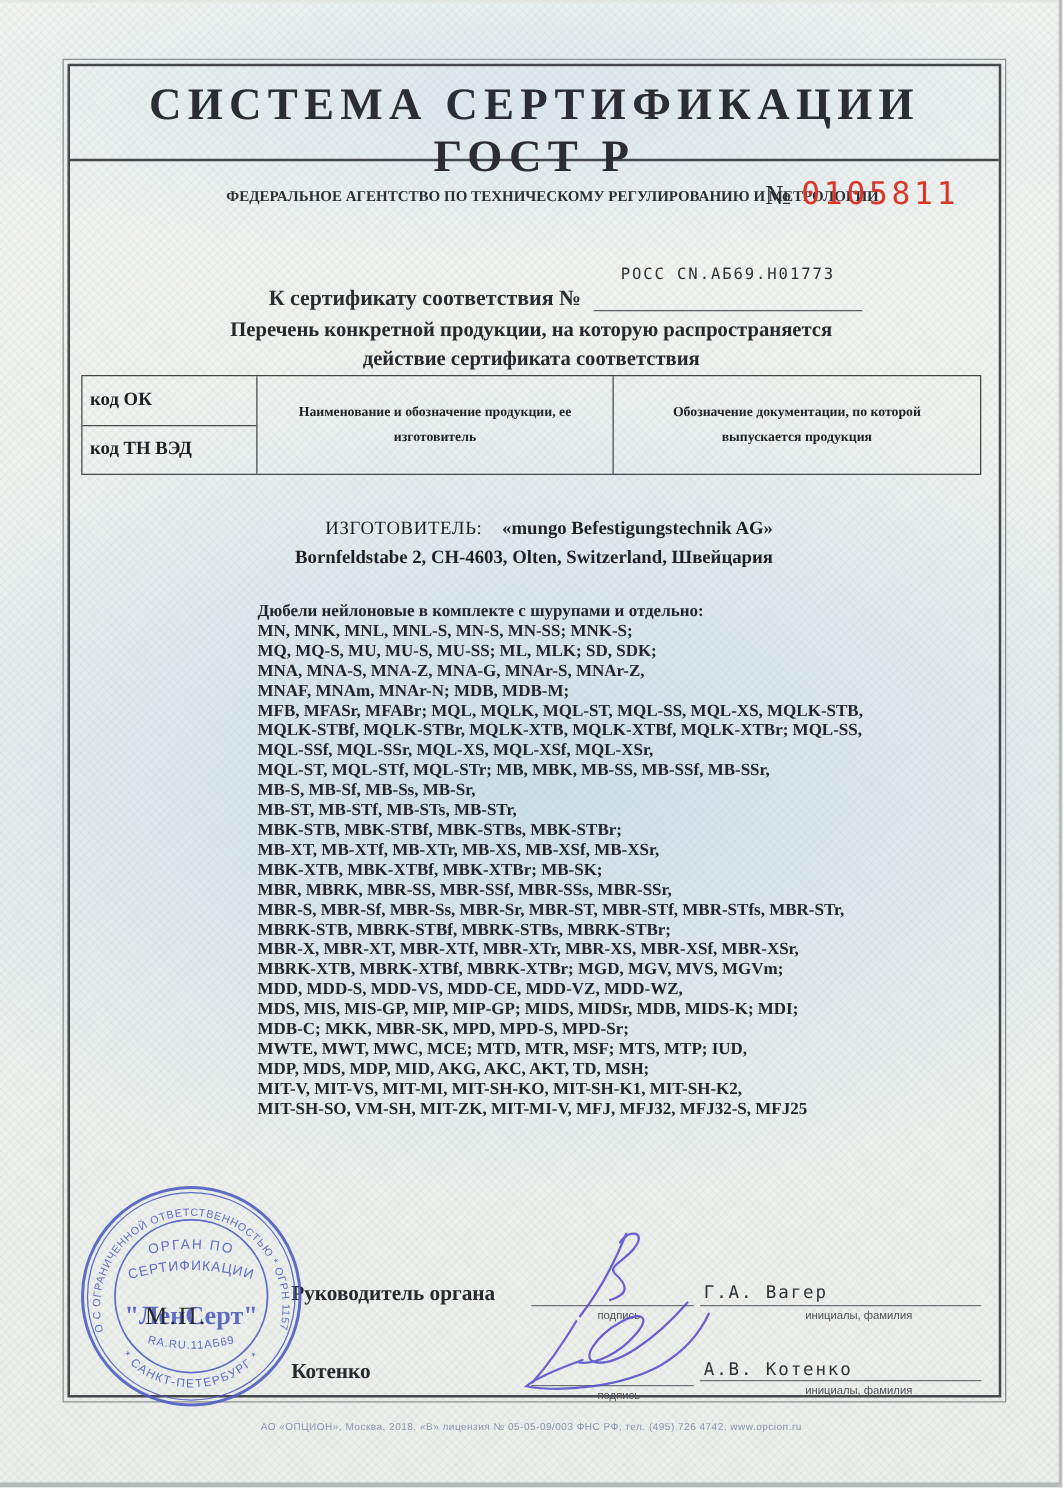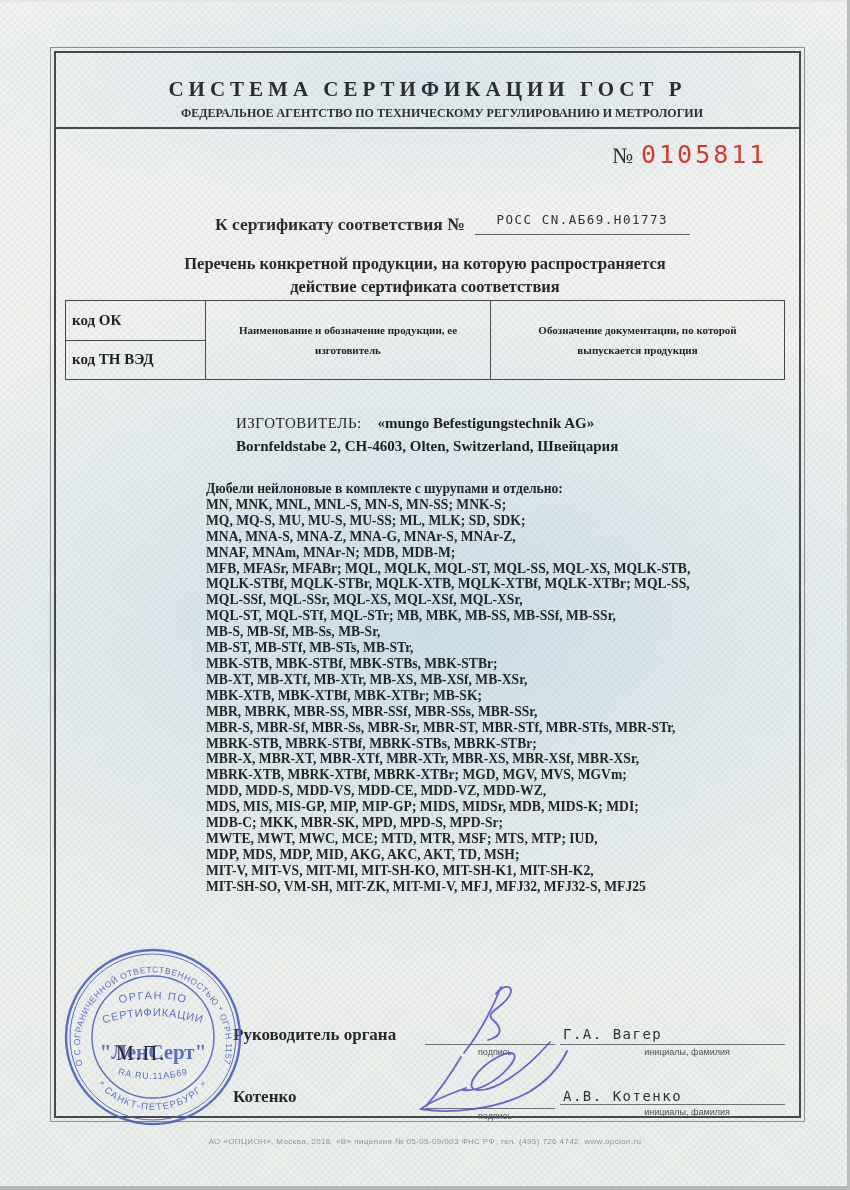--- a/index.html
+++ b/index.html
@@ -16,52 +16,52 @@
   }
   .frame{
     position:absolute;left:50px;top:47px;width:755px;height:1075px;
     border:1px solid #8d9091;padding:3px;box-sizing:border-box;
   }
   .frame-inner{width:100%;height:100%;border:2px solid #46484c;box-sizing:border-box;}
   .header-box{
     position:absolute;left:56px;top:53px;width:743px;height:76px;
     border-bottom:2px solid #46484c;text-align:center;box-sizing:border-box;
   }
-  .sys-title{margin-top:24px;font-size:21px;font-weight:bold;letter-spacing:5px;color:#2b2d33;}
+  .sys-title{margin-top:9px;font-size:36px;font-weight:bold;letter-spacing:5px;color:#2b2d33;}
   .agency{margin-top:4px;font-size:12px;font-weight:bold;letter-spacing:0px;color:#2b2d33;padding-left:29px;}
   .doc-number{position:absolute;left:612px;top:140px;white-space:nowrap;}
   .doc-number .num-label{font-size:22px;color:#2b2d33;}
   .doc-number .num-value{
     font-family:"DejaVu Sans Mono","Liberation Mono",monospace;
     font-size:25px;color:#da372c;letter-spacing:3px;margin-left:8px;
   }
   .app-title{position:absolute;left:0;top:172px;width:100%;text-align:center;
     font-size:28px;font-weight:bold;letter-spacing:6px;color:#2b2d33;}
   .cert-line{position:absolute;left:215px;top:214px;display:flex;align-items:flex-end;}
   .cert-label{font-size:17.5px;font-weight:bold;color:#2b2d33;white-space:nowrap;}
   .cert-num-wrap{
     display:inline-block;margin-left:10px;width:215px;border-bottom:1px solid #5c5f63;
-    text-align:center;padding-bottom:2px;
+    text-align:center;padding-bottom:16px;
   }
   .cert-num{
     font-family:"DejaVu Sans Mono","Liberation Mono",monospace;
     font-size:12.5px;letter-spacing:1.5px;color:#2e3136;position:relative;top:-4px;
   }
   .subtitle{position:absolute;left:0;top:252px;width:100%;text-align:center;
     font-size:16.5px;font-weight:bold;line-height:23px;color:#26282d;}
   .ptable{position:absolute;left:65px;top:300px;width:720px;height:80px;
     border:1px solid #46484c;box-sizing:border-box;display:flex;}
   .ptable .c1{width:140px;border-right:1px solid #46484c;display:flex;flex-direction:column;box-sizing:border-box;}
   .ptable .c1 > div{flex:1;display:flex;align-items:center;padding-left:6px;font-size:15px;font-weight:bold;}
   .ptable .c1 > div:first-child{border-bottom:1px solid #46484c;}
   .ptable .c2{width:285px;border-right:1px solid #46484c;box-sizing:border-box;}
   .ptable .c3{flex:1;}
   .ptable .c2,.ptable .c3{display:flex;align-items:center;justify-content:center;text-align:center;
     font-size:11px;font-weight:bold;line-height:20px;padding:0 20px;box-sizing:border-box;}
-  .manufacturer{position:absolute;left:236px;top:412px;font-size:15px;line-height:23px;}
+  .manufacturer{position:absolute;left:236px;top:412px;font-size:15px;line-height:23px;text-align:right;}
   .manufacturer .mline1 .mlabel{font-weight:normal;letter-spacing:0.5px;}
   .manufacturer .mline1 .mname{font-weight:bold;margin-left:12px;}
   .manufacturer .maddr{font-weight:bold;}
   .products{position:absolute;left:206px;top:481px;width:600px;
     font-size:13.6px;font-weight:bold;line-height:15.9px;color:#23252a;}
   .sig-block{position:absolute;left:0;top:0;width:742px;height:1190px;pointer-events:none;}
   .role{position:absolute;font-size:17px;font-weight:bold;color:#26282d;}
   .sig-line{position:absolute;border-bottom:1px solid #6e7276;}
   .cap{position:absolute;font-family:"Liberation Sans",sans-serif;font-size:9px;color:#4d5156;}
   .typed-name{position:absolute;font-family:"DejaVu Sans Mono","Liberation Mono",monospace;

